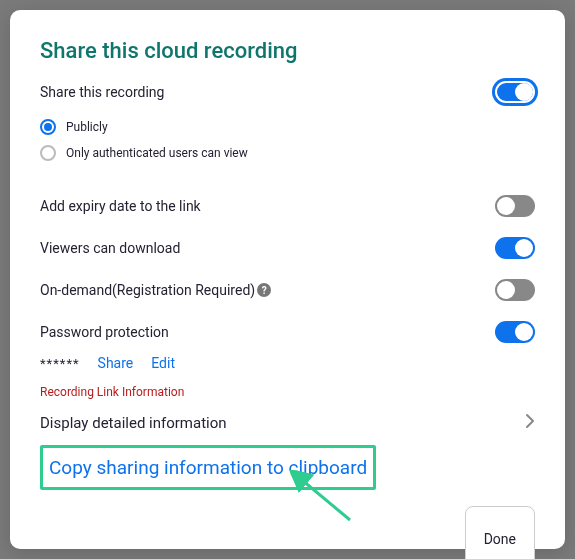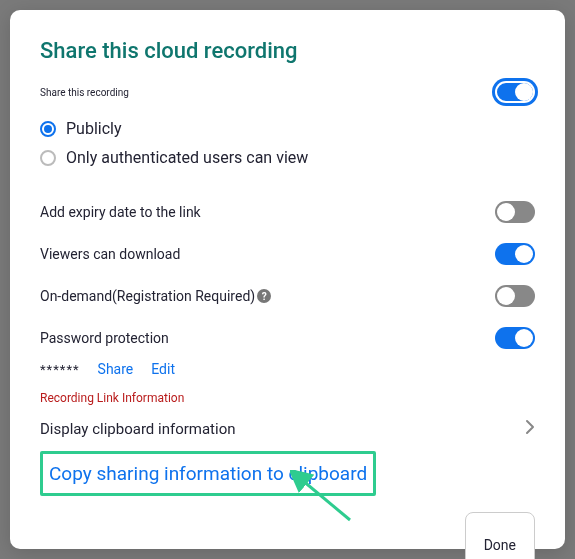--- a/index.html
+++ b/index.html
@@ -29,21 +29,21 @@
       color: #0f766e;
       margin-bottom: 18px;
     }
     .row {
       display: flex;
       justify-content: space-between;
       align-items: center;
       margin-bottom: 10px;
     }
     .row-label {
-      font-size: 10px;
+      font-size: 14px;
       color: #232333;
     }
     .radio-group {
       margin-top: 6px;
       margin-bottom: 14px;
     }
     .radio-item {
       display: flex;
       align-items: center;
       margin-bottom: 10px;
@@ -65,21 +65,21 @@
       position: absolute;
       top: 2px; left: 2px;
       width: 8px; height: 8px;
       border-radius: 50%;
       background: #0e72ed;
     }
     .radio.unselected {
       border: 2px solid #bbb;
     }
     .radio-label {
-      font-size: 16px;
+      font-size: 12px;
       color: #232333;
     }
     .toggle {
       width: 40px;
       height: 22px;
       border-radius: 11px;
       position: relative;
       cursor: pointer;
       flex-shrink: 0;
     }
@@ -247,21 +247,21 @@
 
   <div class="password-row">
     <span class="password-mask">******</span>
     <button class="link-btn">Share</button>
     <button class="link-btn">Edit</button>
   </div>
 
   <div class="section-label">Recording Link Information</div>
 
   <div class="expand-row">
-    <span class="expand-label">Display clipboard information</span>
+    <span class="expand-label">Display detailed information</span>
     <span class="chevron">
       <svg width="10" height="16" viewBox="0 0 10 16">
           <path d="M2 2 L8 8 L2 14" stroke="#888" stroke-width="2" fill="none" stroke-linecap="round" stroke-linejoin="round"></path>
         </svg>
     </span>
   </div>
 
   <div>
     <div class="highlight-box">
       <span class="copy-link">Copy sharing information to clipboard</span>

